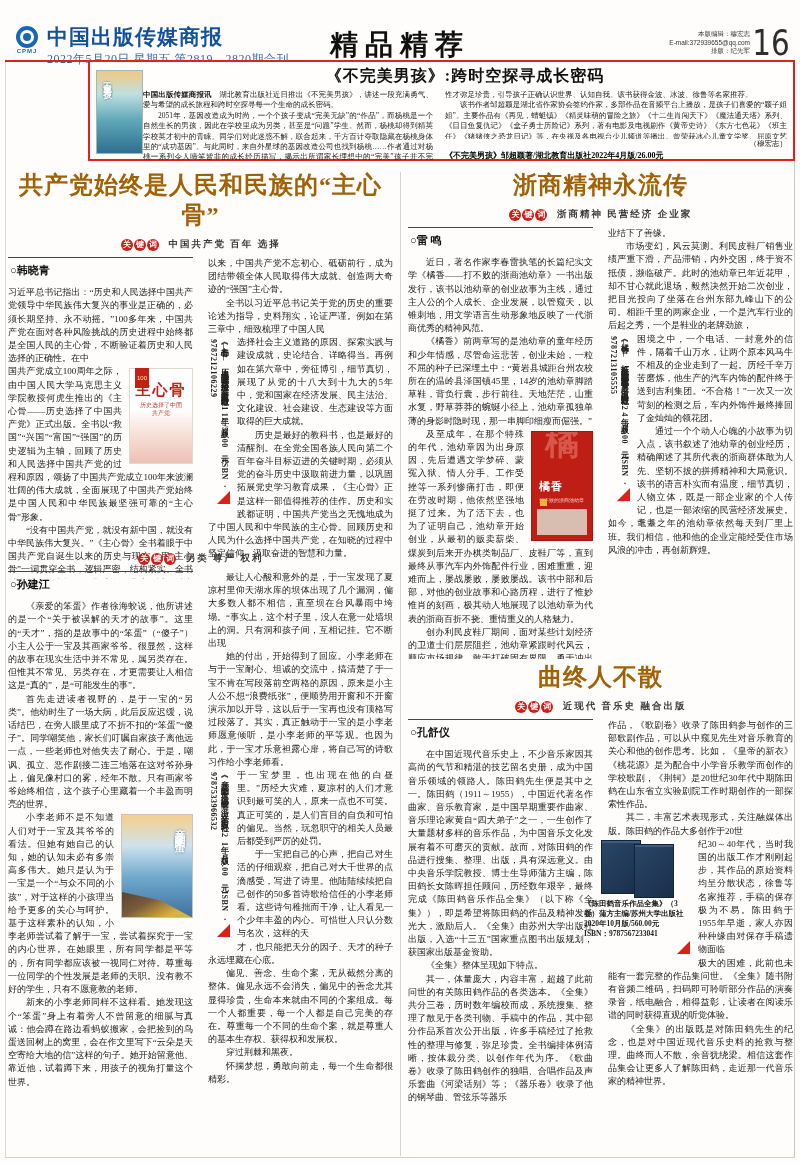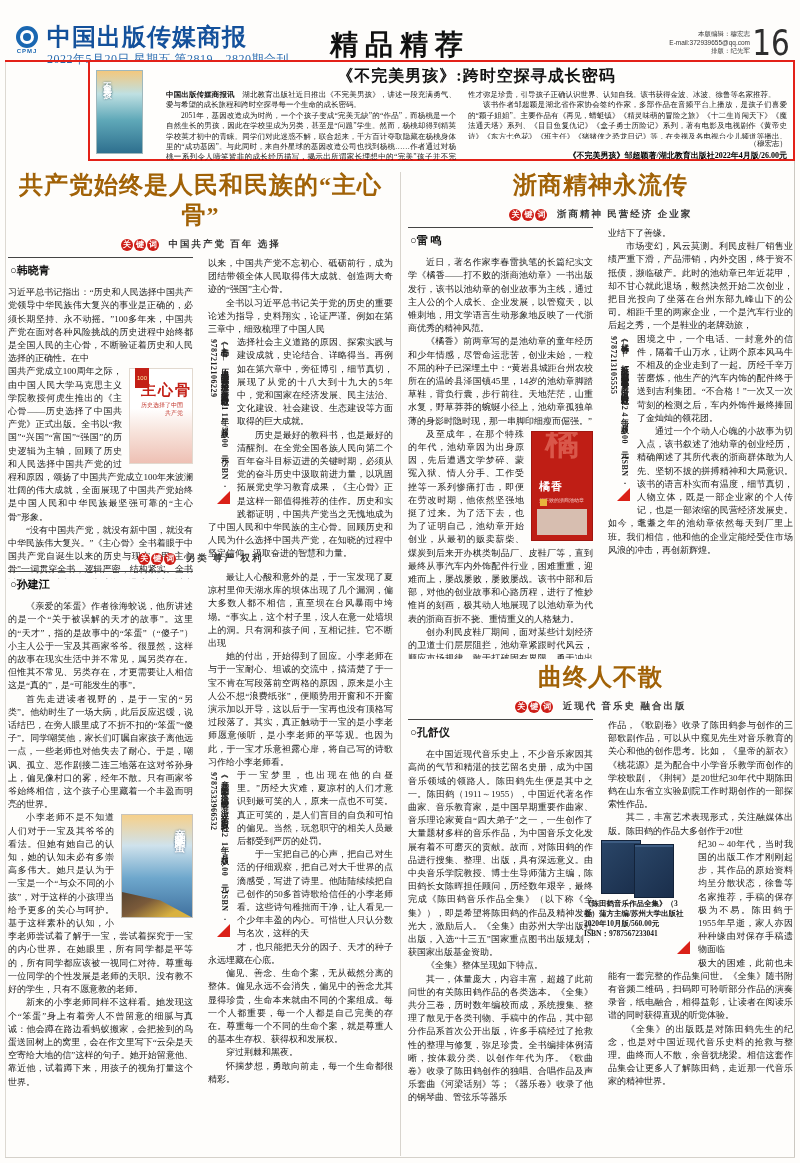--- a/index.html
+++ b/index.html
@@ -7,46 +7,46 @@
   body { font-family:"Liberation Serif","DejaVu Serif",serif; }
   .page { position:relative; width:800px; height:1163px; background:#fefdfb; overflow:hidden; }
 
   
   .masthead { position:absolute; left:0; top:0; width:100%; height:60px; }
   .brand { position:absolute; left:12px; top:26px; display:flex; align-items:flex-start; }
   .logo { width:30px; text-align:center; margin-right:5px; }
   .logo-ring { width:22px; height:22px; margin:0 auto; border:4px solid #1a67b1; border-radius:50%; position:relative; background:#fff; }
   .logo-ring::after { content:""; position:absolute; left:3px; top:3px; width:8px; height:8px; border-radius:50%; background:#1a67b1; }
   .logo-abbr { font-size:6px; color:#1a67b1; font-weight:bold; font-family:"Liberation Sans",sans-serif; letter-spacing:1px; }
-  .brand-name { font-size:24px; font-weight:bold; color:#14519b; letter-spacing:1px; line-height:23px; }
+  .brand-name { font-size:21px; font-weight:bold; color:#14519b; letter-spacing:1px; line-height:23px; }
   .dateline { font-size:12px; color:#2a6cb0; margin-top:2px; letter-spacing:.5px; }
   .section-title { position:absolute; left:0; right:0; top:26px; text-align:center; font-size:28px; font-weight:bold; color:#101010; letter-spacing:7px; }
   .edit-info { position:absolute; right:50px; top:30px; text-align:right; font-size:6.5px; line-height:8.5px; color:#333; font-family:"Liberation Sans",sans-serif; }
   .page-num { position:absolute; right:10px; top:22px; font-size:36px; color:#2e2e2e; font-family:"DejaVu Sans",sans-serif; transform:scaleX(.82); transform-origin:right; }
 
   .red-rule { position:absolute; left:5px; right:5px; top:60px; height:2px; background:#e32118; }
   .frame-l { position:absolute; left:5px; top:62px; bottom:5px; width:1px; background:#ddd9d2; }
   .frame-r { position:absolute; right:5px; top:62px; bottom:5px; width:1px; background:#ccc8c1; }
   .frame-b { position:absolute; left:5px; right:5px; bottom:5px; height:1px; background:#d5d1ca; }
   .col-divider { position:absolute; left:400px; top:172px; height:984px; width:1px; background:#d8d4cd; }
 
   
-  .top-box { position:absolute; left:88px; right:5px; top:60px; height:101px; border:2px solid #e32118; background:#fffefc; padding:3px 6px 3px 76px; }
+  .top-box { position:absolute; left:88px; right:5px; top:60px; height:101px; border:2px solid #e32118; background:#fffefc; padding:3px 6px 3px 53px; }
   .ts-cover { position:absolute; left:6px; top:8px; width:47px; height:84px; border:1px solid #9fb8bd;
       background:linear-gradient(180deg,#f3c87e 0%,#bfe0e2 28%,#5fa8b8 60%,#2e6f8e 100%); }
   .ts-cover-title { position:absolute; top:4px; left:5px; writing-mode:vertical-rl; color:#fff; font-weight:bold; font-size:8.5px; letter-spacing:2px; text-shadow:0 0 2px #2a5a70; }
   .ts-head { text-align:center; font-size:16px; font-weight:bold; color:#111; letter-spacing:1px; margin:1px 0 3px; }
   .ts-cols { display:flex; gap:12px; }
   .ts-cols p { font-size:7.5px; line-height:10.4px; text-align:justify; color:#191919; text-indent:2em; }
   .ts-cols p.noind { text-indent:0; }
   .ts-col1 { flex:0 0 290px; height:72px; overflow:hidden; }
   .ts-col2 { flex:1; }
   .ts-text { height:49px; overflow:hidden; }
   .ts-sig { text-align:right; font-size:7.5px; color:#191919; }
-  .ts-book { text-align:right; font-size:8px; font-weight:bold; color:#000; margin-top:1px; }
+  .ts-book { text-align:left; font-size:8px; font-weight:bold; color:#000; margin-top:1px; }
   .wire { font-weight:bold; }
 
   
   .half { position:absolute; top:170px; width:385px; }
   .half.left  { left:8px; }
   .half.right { left:408px; }
   .art { position:absolute; left:0; width:100%; }
   .art-a,.art-c { top:0; }
   .art-b { top:374px; }
   .art-d { top:492px; }
@@ -62,21 +62,21 @@
   .col p.noind { text-indent:0; }
   .byline { font-weight:bold; font-size:11px; color:#111; border-top:1.5px solid #444; padding:6px 0 9px 2px; }
 
   .fig-r { float:right; margin:3px 0 4px 7px; }
   .fig-l { float:left; margin:3px 7px 4px 0; }
   .vfig { display:flex; flex-direction:column; align-items:flex-end; }
   .vcap { writing-mode:vertical-rl; text-orientation:mixed; height:150px; font-size:8px; line-height:11px; font-weight:bold; color:#222; letter-spacing:.5px; max-width:46px; overflow:hidden; }
   .red-tri { width:0; height:0; border-left:13px solid transparent; border-bottom:13px solid #da2017; margin-top:2px; }
 
   
-  .bc-a { width:64px; height:96px; border:1px solid #e2d9cf; position:relative; text-align:right;
+  .bc-a { width:64px; height:96px; border:1px solid #e2d9cf; position:relative; text-align:center;
       background:linear-gradient(180deg,#ffffff 42%,#f7e2da 68%,#eec0b4 100%); }
   .bc-a-badge { position:absolute; left:5px; top:-1px; background:#c32017; color:#ffe9a0; font-size:6px; padding:4px 2px 2px; font-family:"Liberation Sans",sans-serif; }
   .bc-a-title { display:block; margin-top:15px; color:#c32017; font-weight:bold; font-size:15px; letter-spacing:2px; }
   .bc-a-sub { display:block; margin:3px auto 0; width:44px; color:#c3362c; font-size:6px; line-height:8px; }
   
   .bc-b { width:72px; height:104px; border:1px solid #c8c4bc; position:relative; overflow:hidden;
       background:linear-gradient(180deg,#f6d08a 0%,#cfe2ec 30%,#6ea7cc 62%,#40719f 100%); }
   .bc-b-title { position:absolute; top:5px; right:6px; writing-mode:vertical-rl; color:#fff; font-weight:bold; font-size:11px; letter-spacing:3px; text-shadow:0 0 2px #3c5e80; }
   .bc-b-cliff { position:absolute; bottom:0; left:0; width:100%; height:34px;
       background:linear-gradient(150deg,#5a4632 15%,#7a5a3a 45%,#d9b13f 80%); clip-path:polygon(0 25%,55% 50%,100% 100%,0 100%); }

